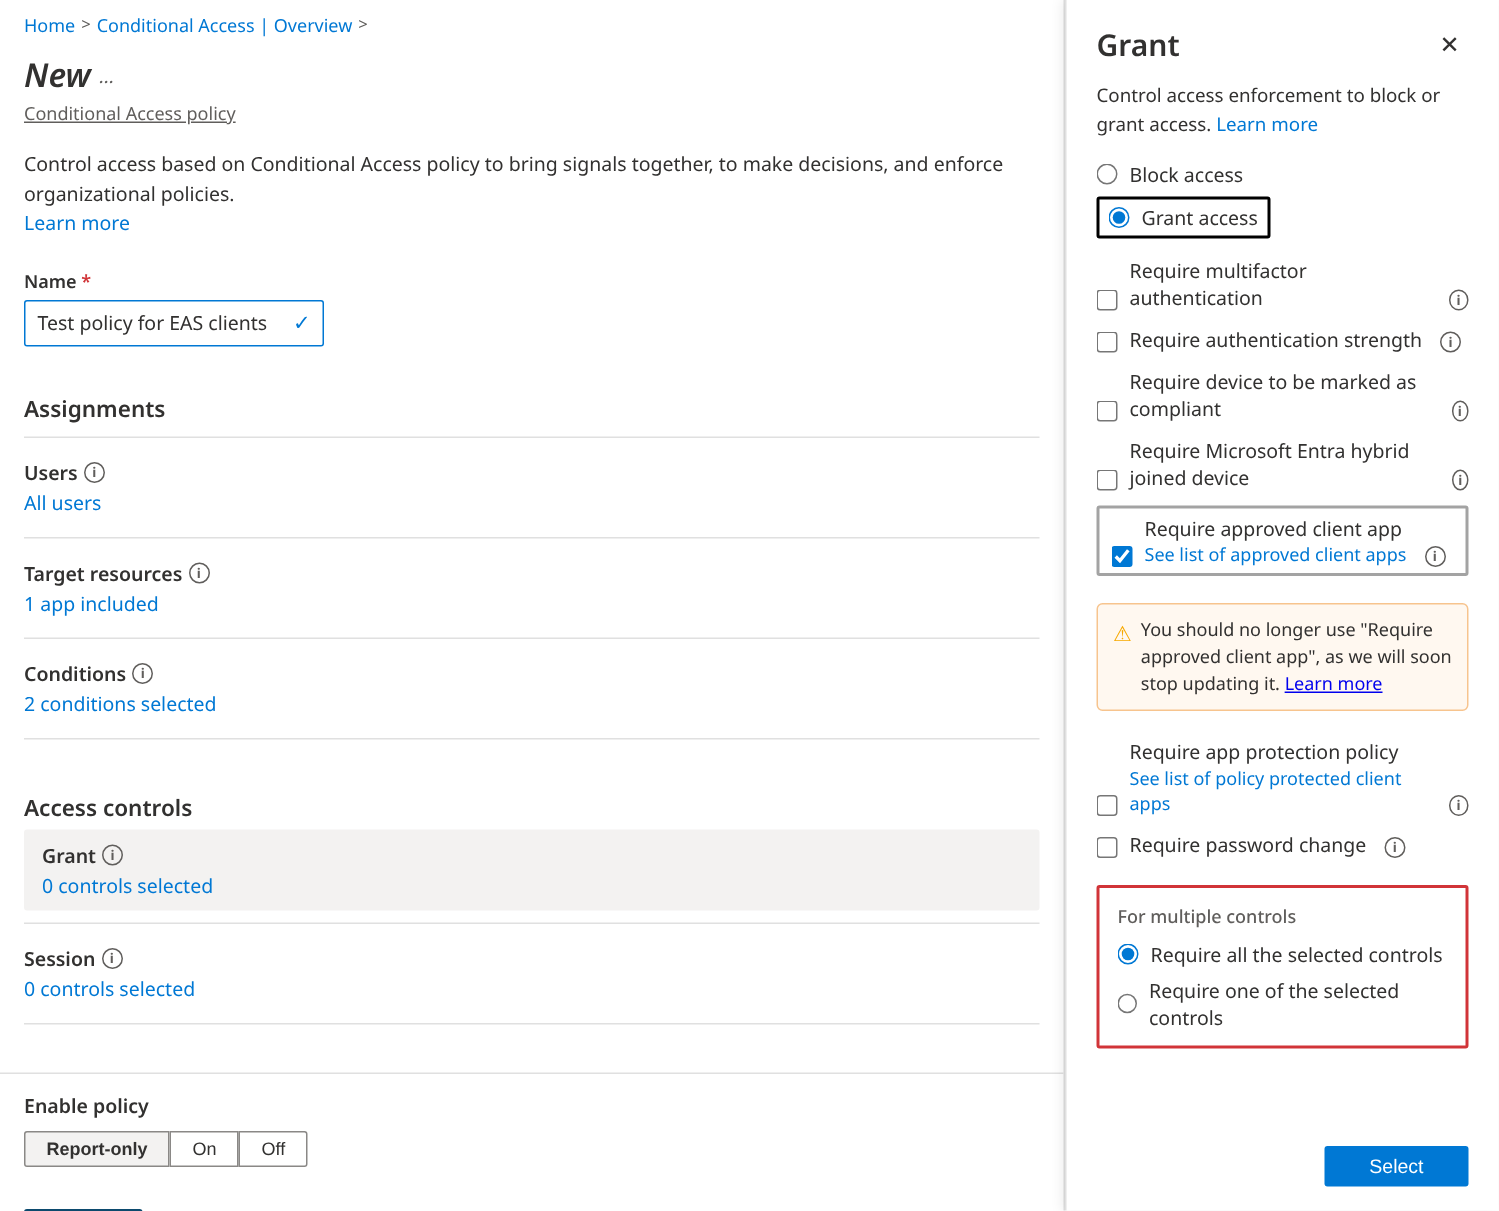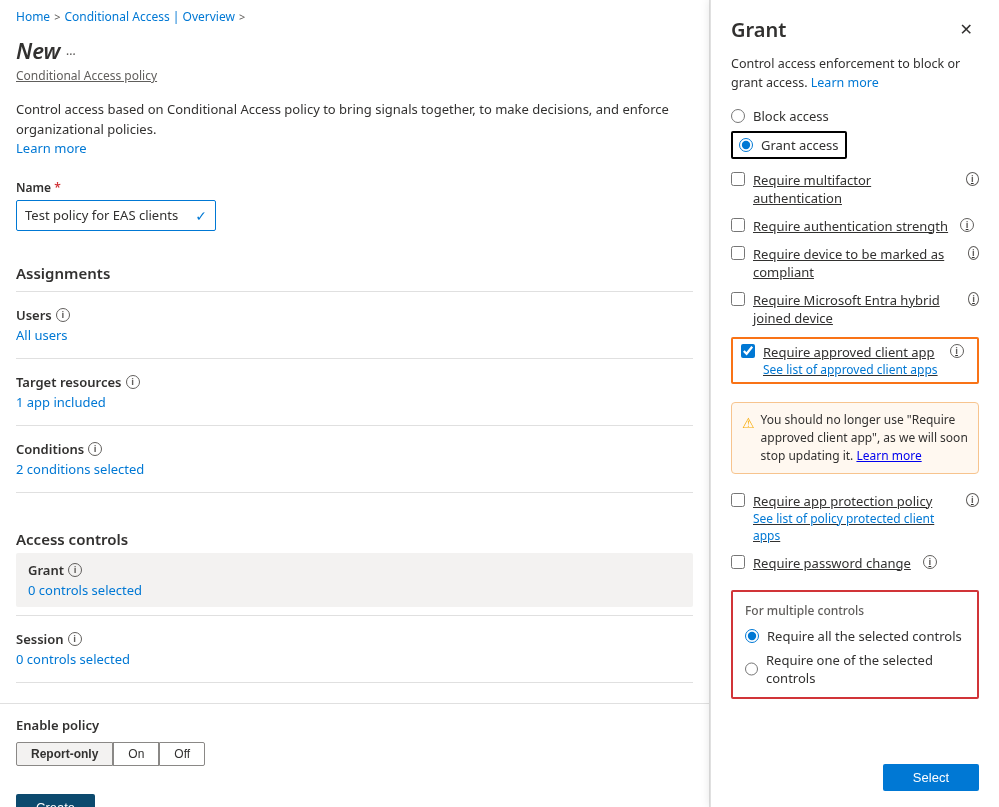--- a/index.html
+++ b/index.html
@@ -141,21 +141,21 @@
       cursor: pointer;
     }
 
     .grant-section {
       background: #f3f2f1;
       border-radius: 2px;
       padding: 8px 12px;
     }
 
     .access-controls-section {
-      padding: 4px 16px 12px 16px;
+      padding: 4px 16px 24px 16px;
     }
 
     .enable-policy-section {
       padding: 12px 16px;
       border-top: 1px solid #e0e0e0;
       margin-top: auto;
     }
 
     .enable-label {
       font-size: 13px;
@@ -275,24 +275,23 @@
 
     .checkbox-list {
       display: flex;
       flex-direction: column;
       gap: 10px;
       margin-bottom: 8px;
     }
 
     .checkbox-item {
       display: flex;
-      align-items: flex-start;
+      align-items: flex-end;
       gap: 8px;
       font-size: 13px;
-      text-decoration: underline;
     }
 
     .checkbox-input {
       width: 14px;
       height: 14px;
       margin-top: 1px;
       accent-color: #0078d4;
       cursor: pointer;
       flex-shrink: 0;
     }
@@ -308,21 +307,21 @@
     }
 
     .checkbox-link {
       color: #0078d4;
       font-size: 12px;
       text-decoration: none;
     }
 
     
     .checkbox-highlight {
-      border: 2px solid #f97316;
+      border: 2px solid #a3a3a3;
       border-radius: 2px;
       padding: 4px 8px;
     }
 
     
     .warning-box {
       background: #fff8f0;
       border: 1px solid #f7c48e;
       border-radius: 4px;
       padding: 8px 10px;

